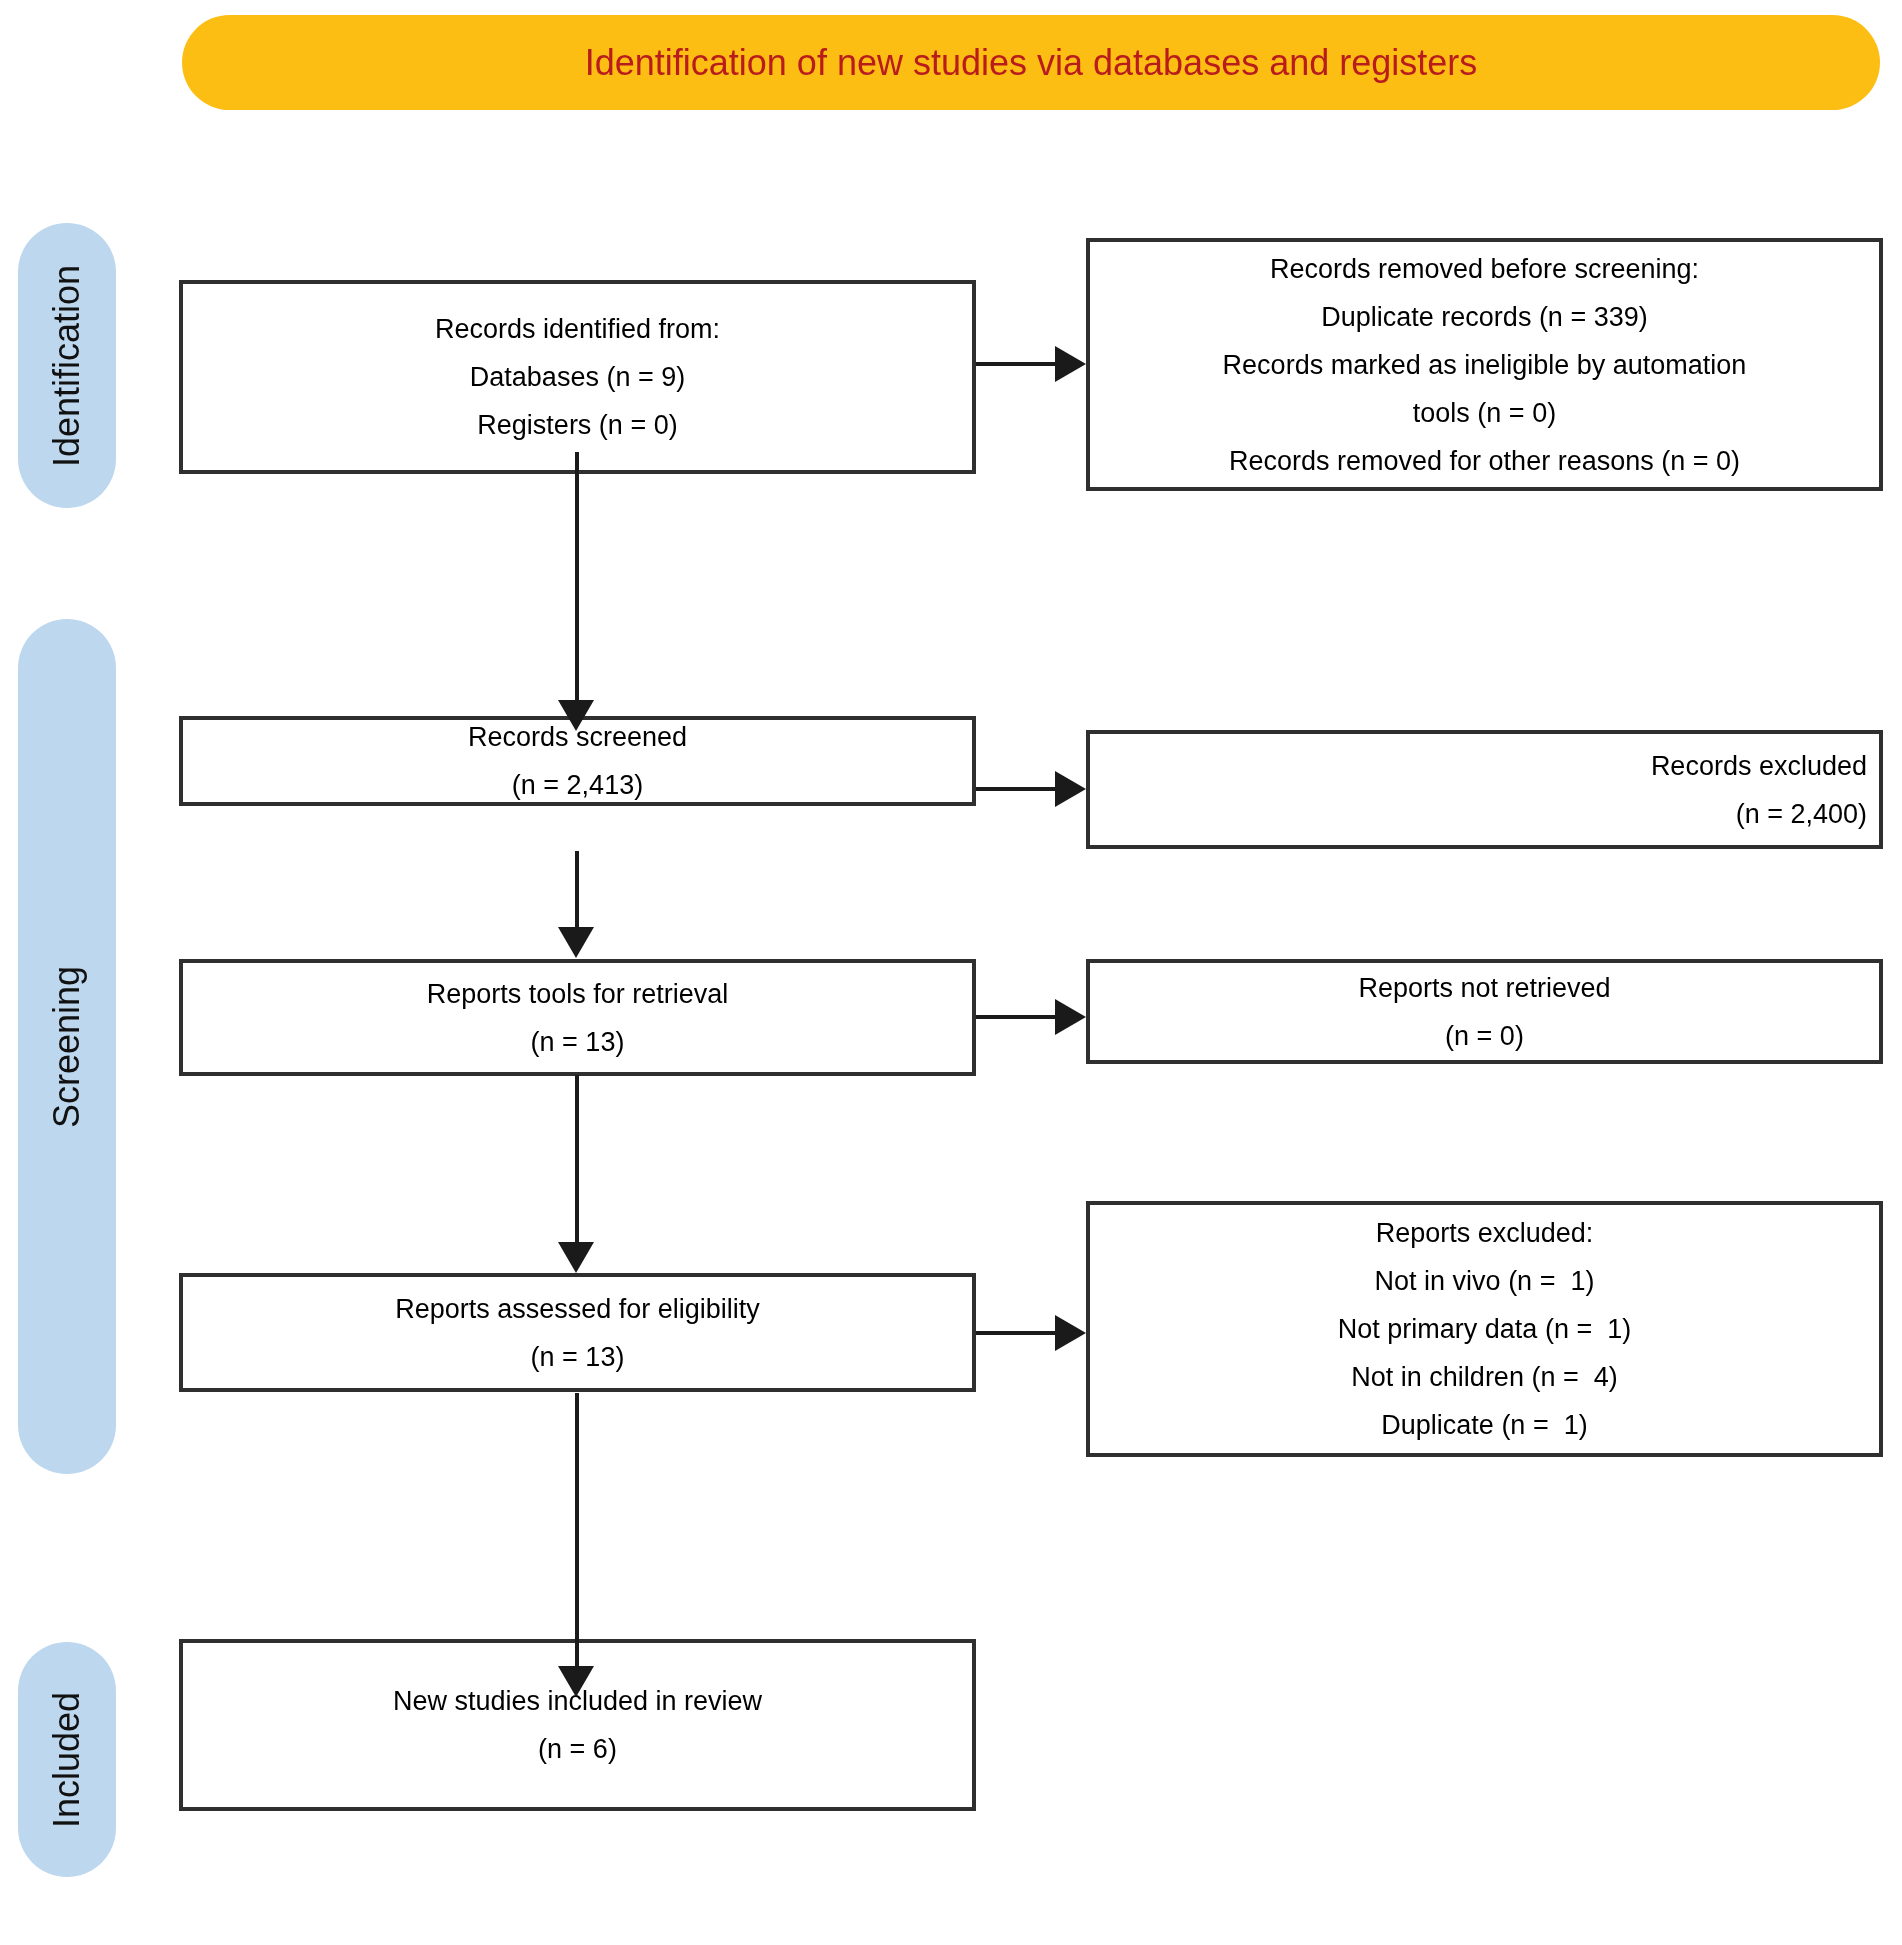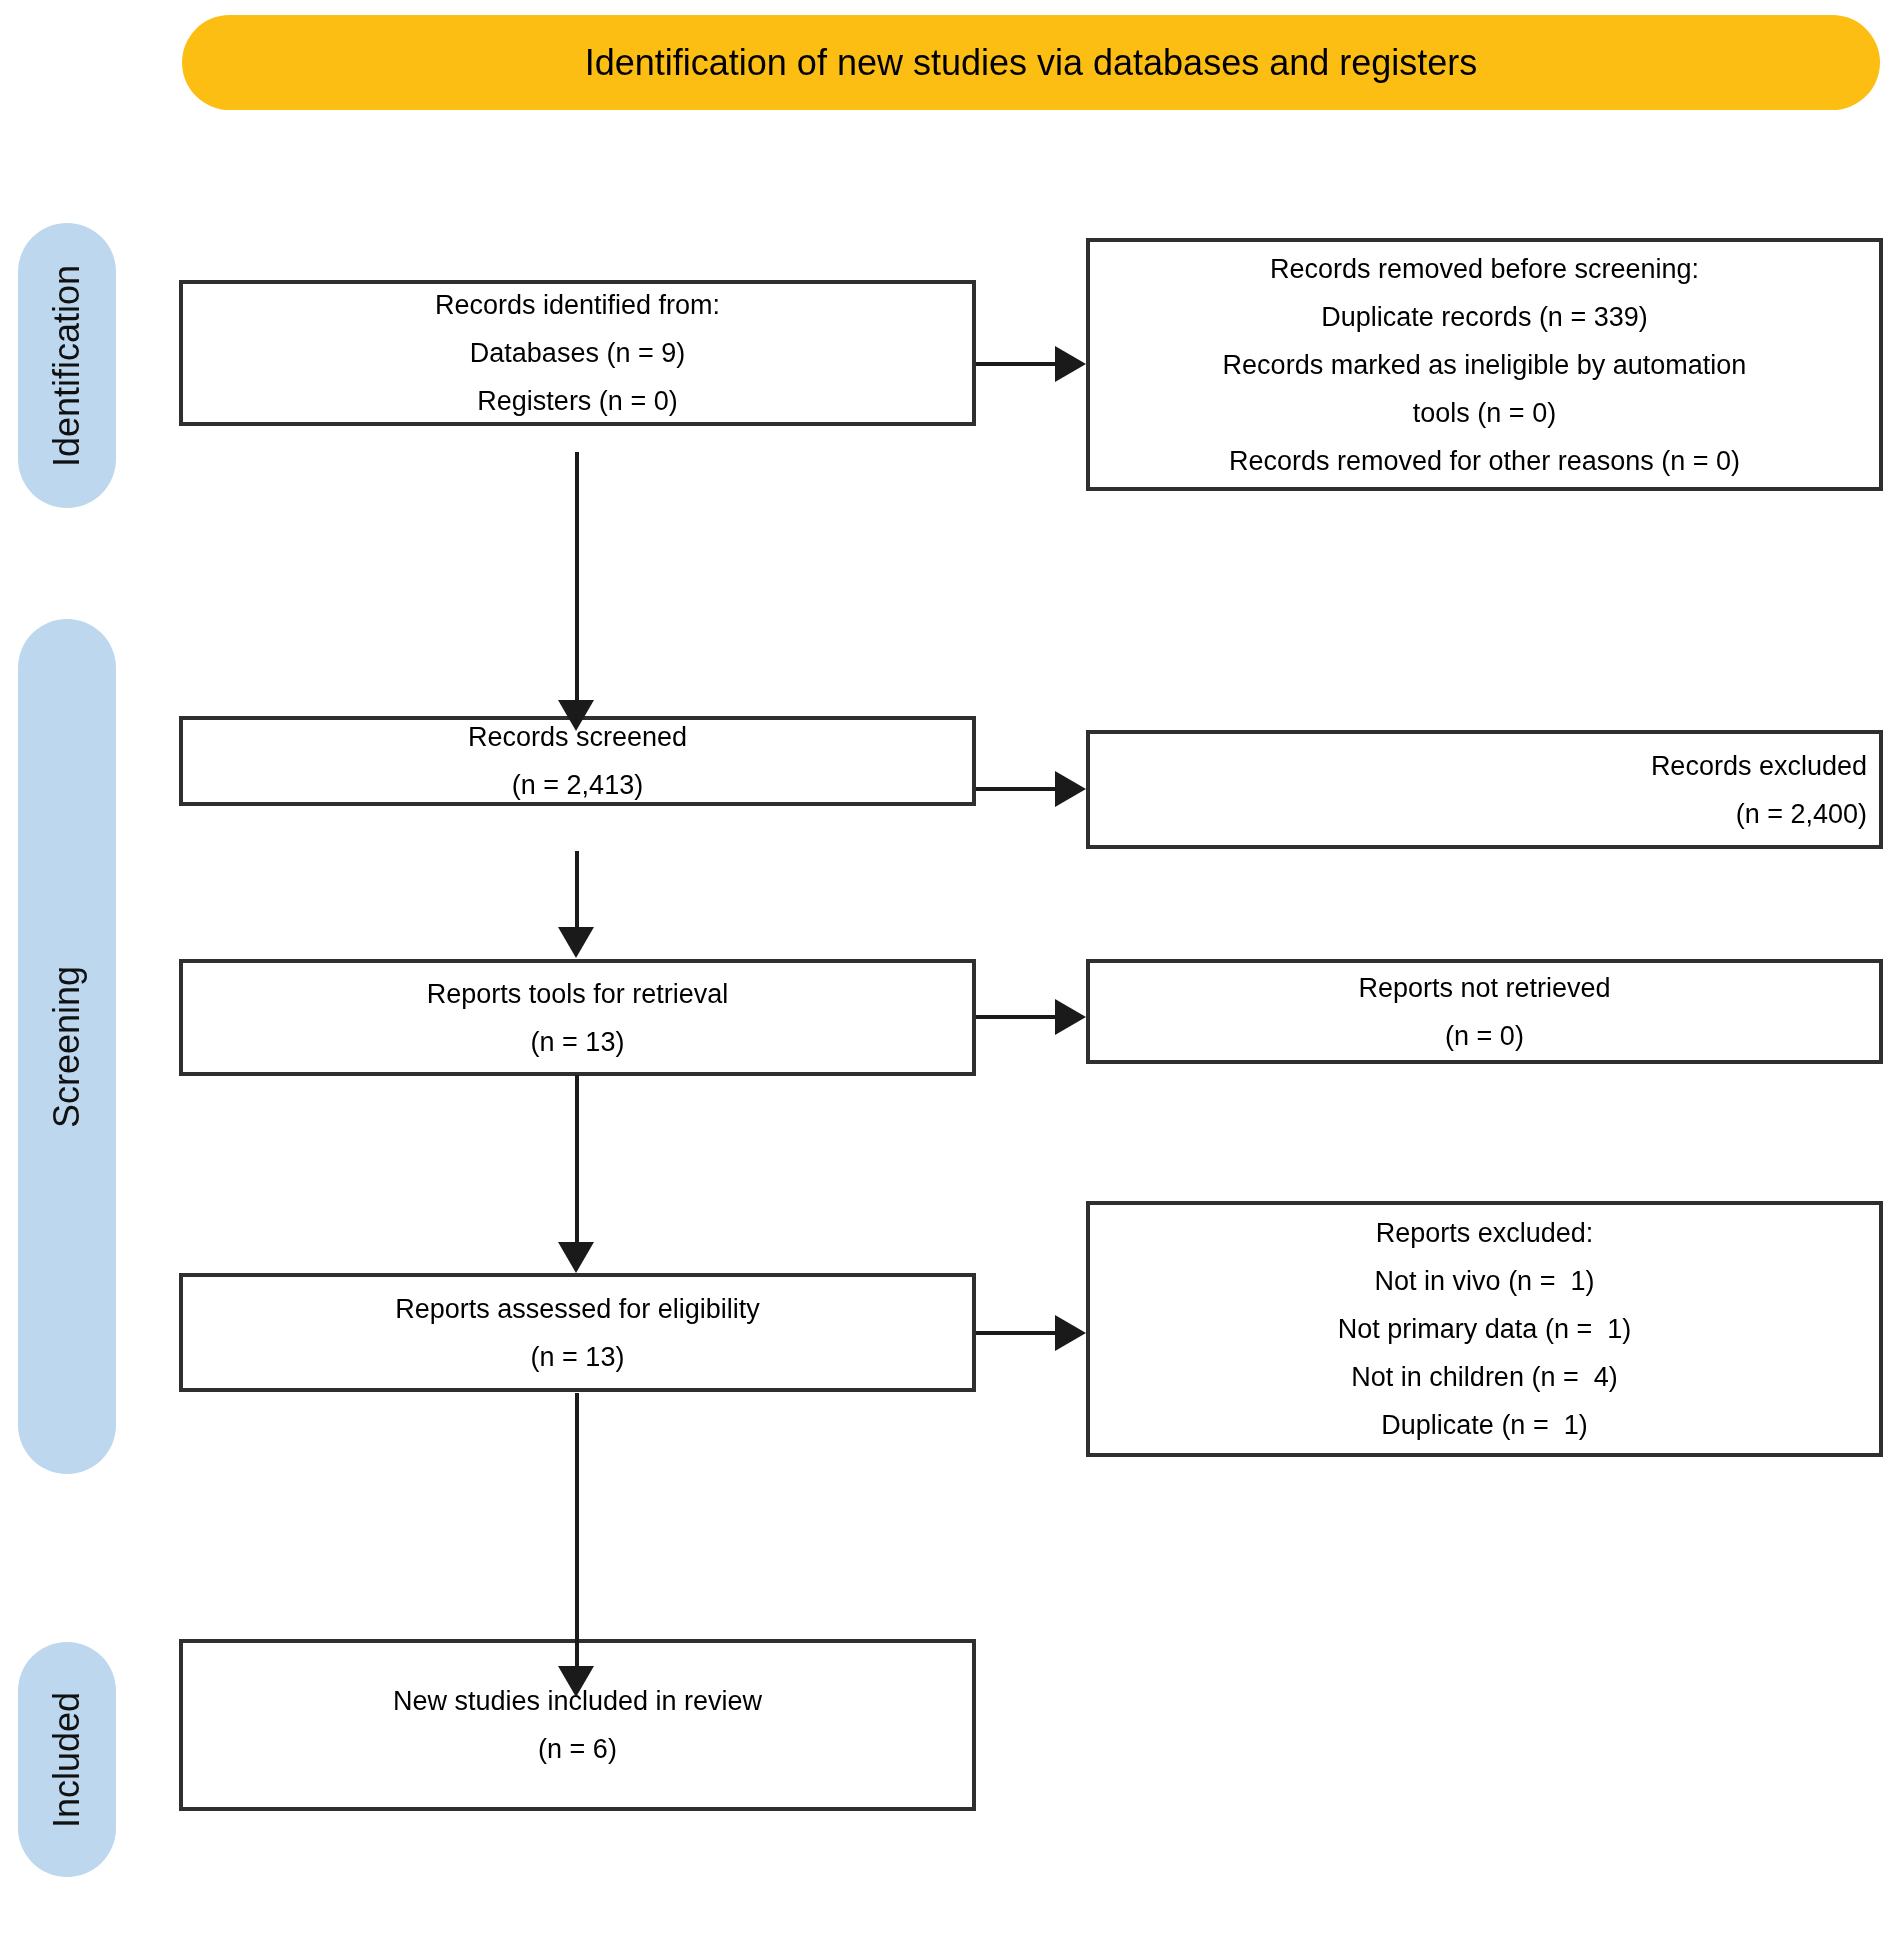--- a/index.html
+++ b/index.html
@@ -12,21 +12,21 @@
     color: #000000;
   }
   .banner {
     position: absolute;
     left: 182px; top: 15px;
     width: 1698px; height: 95px;
     background: #FDBE14;
     border-radius: 48px;
     display: flex; align-items: center; justify-content: center;
     font-size: 36px;
-    color: #000000;
+    color: #b91c1c;
   }
   .pill {
     position: absolute;
     left: 18px; width: 98px;
     background: #BDD7EE;
     border-radius: 49px;
     display: flex; align-items: center; justify-content: center;
   }
   .pill span {
     transform: rotate(-90deg);
@@ -44,21 +44,21 @@
     background: #ffffff;
     display: flex; flex-direction: column;
     align-items: center; justify-content: center;
     text-align: center;
     font-size: 27px;
     line-height: 48px;
     padding: 0 12px;
   }
   .col-left  { left: 179px;  width: 797px; }
   .col-right { left: 1086px; width: 797px; }
-  .box-records-identified   { top: 280px;  height: 146px; }
+  .box-records-identified   { top: 280px;  height: 194px; }
   .box-records-removed      { top: 238px;  height: 253px; }
   .box-records-screened     { top: 716px; height: 90px; align-items: center; }
   .box-records-excluded     { top: 730px; height: 119px; align-items: flex-end; }
   .box-reports-sought       { top: 959px; height: 117px; }
   .box-reports-not-retrieved{ top: 959px; height: 105px; }
   .box-reports-assessed     { top: 1273px; height: 119px; }
   .box-reports-excluded     { top: 1201px; height: 256px; }
   .box-new-studies          { top: 1639px; height: 172px; }
   .hline { position: absolute; height: 4.2px; background: #1A1A1A; }
   .vline { position: absolute; width: 4.2px;  background: #1A1A1A; }

